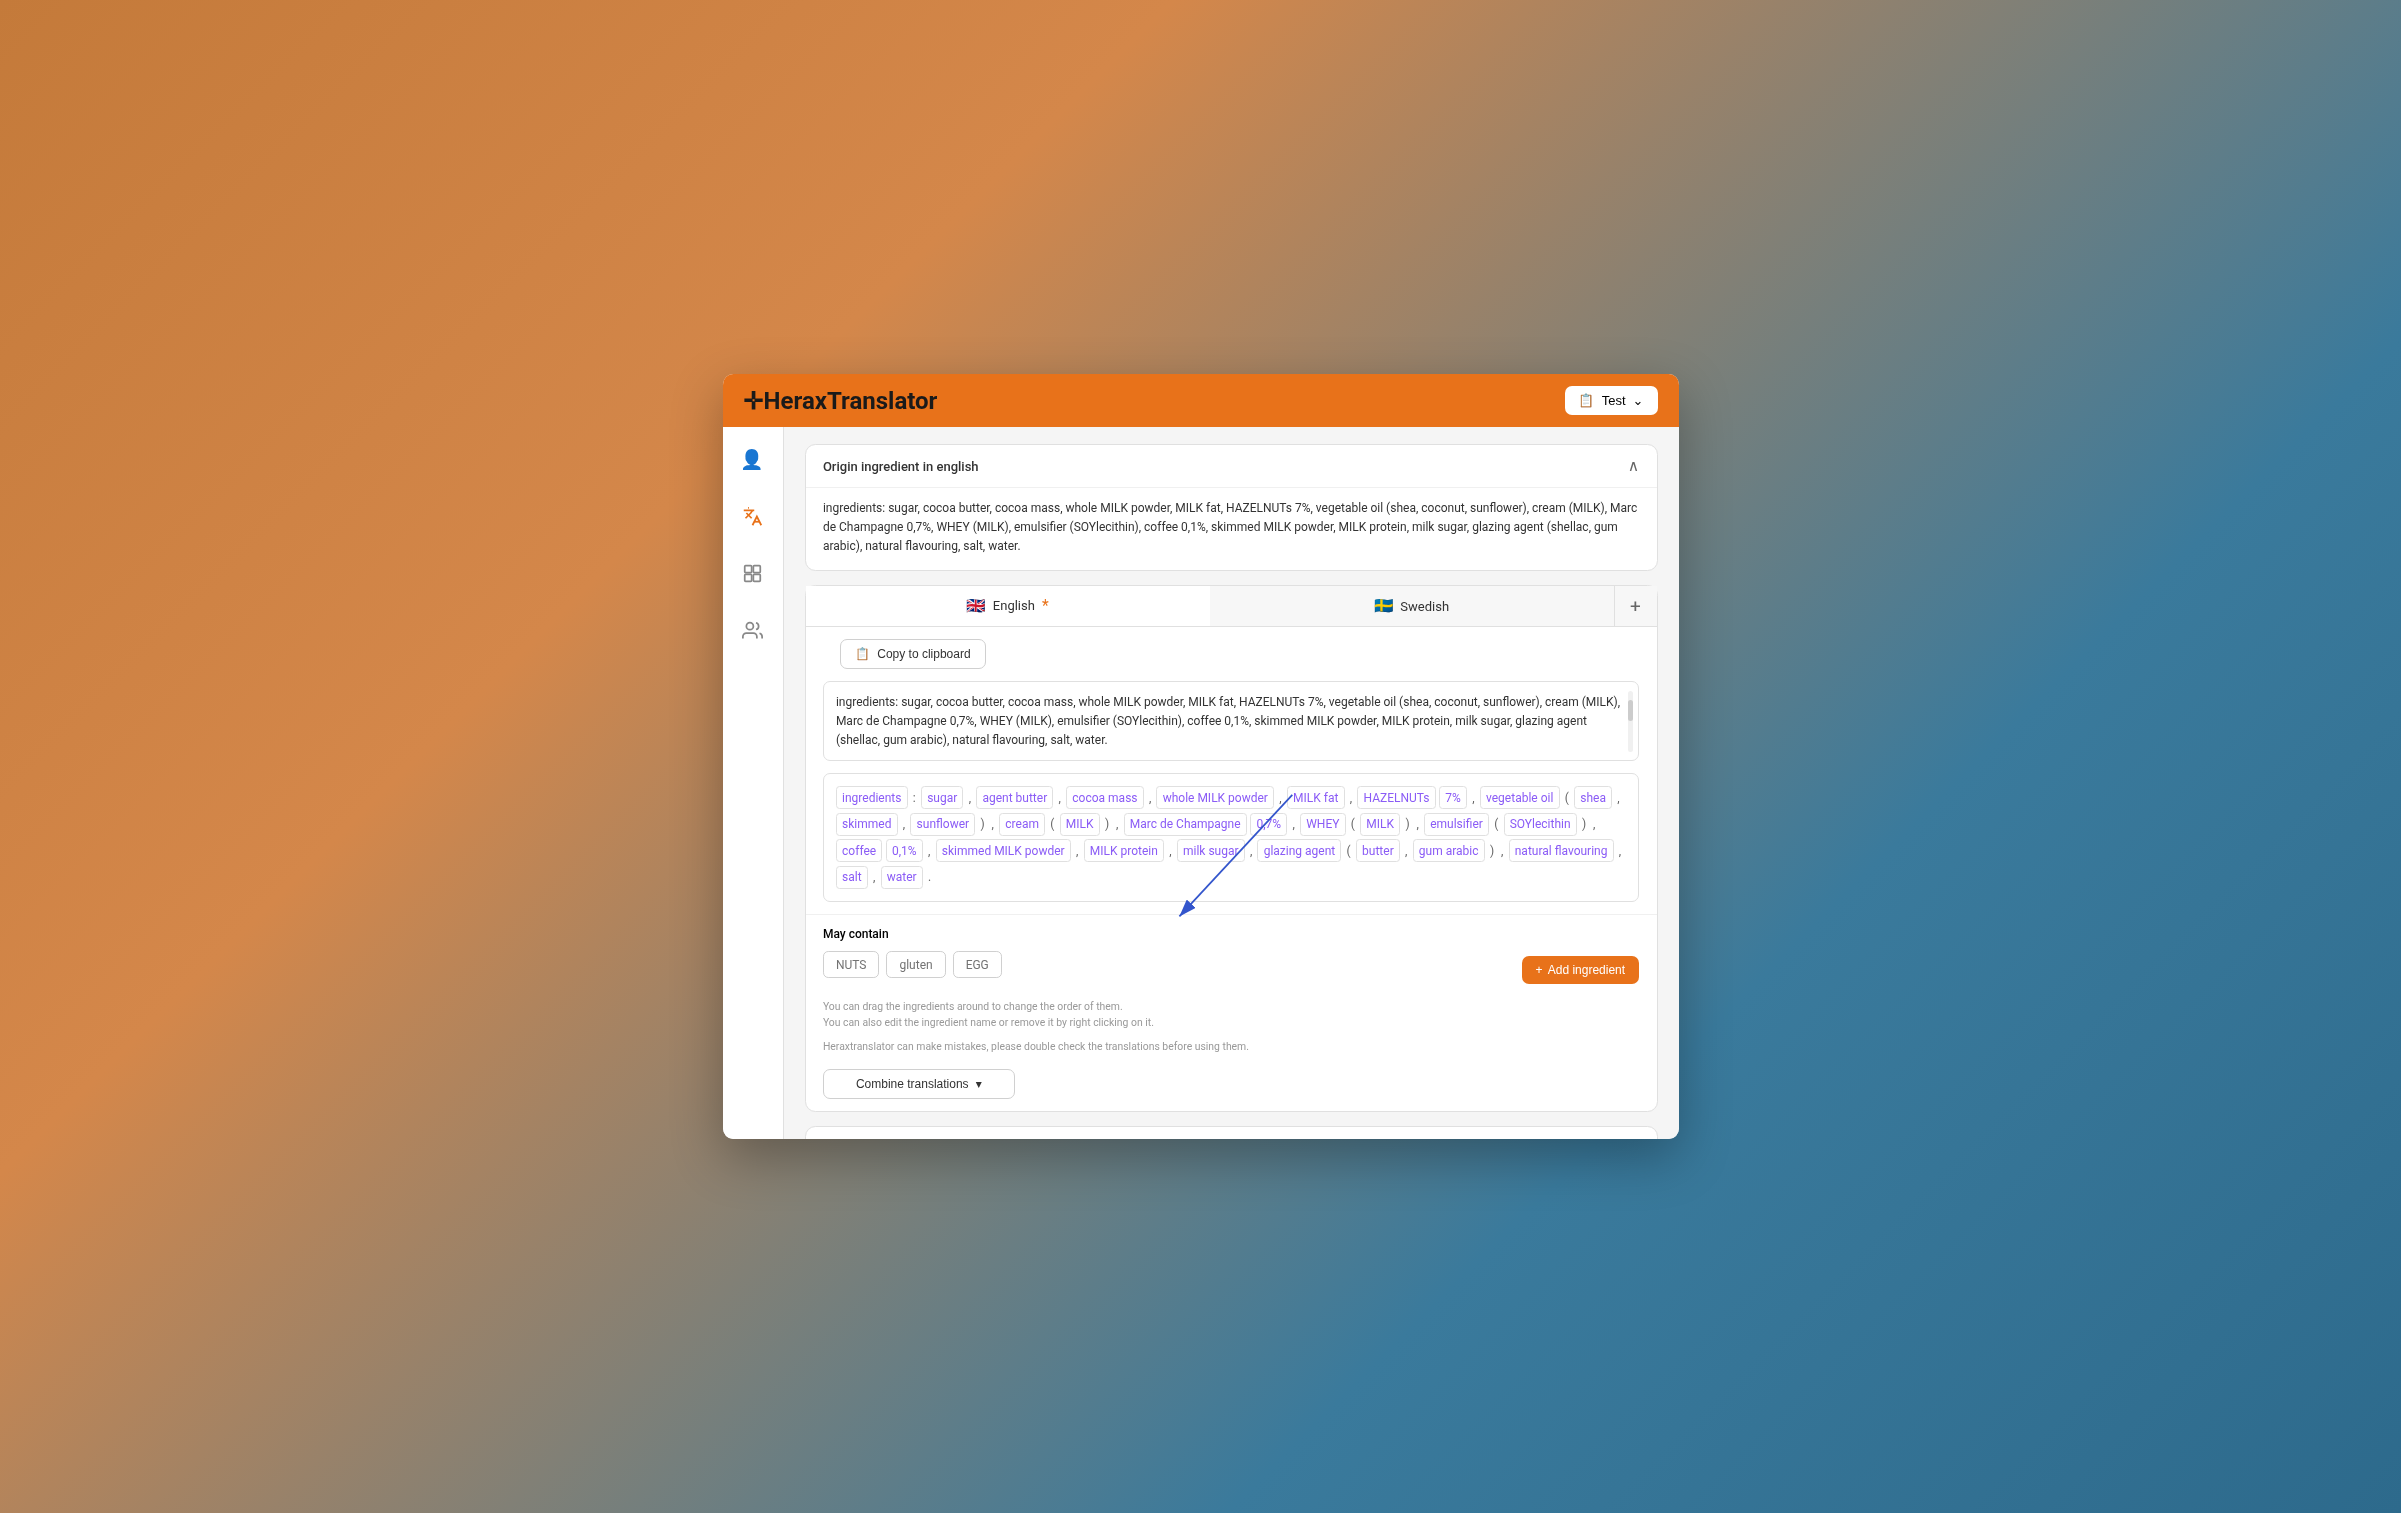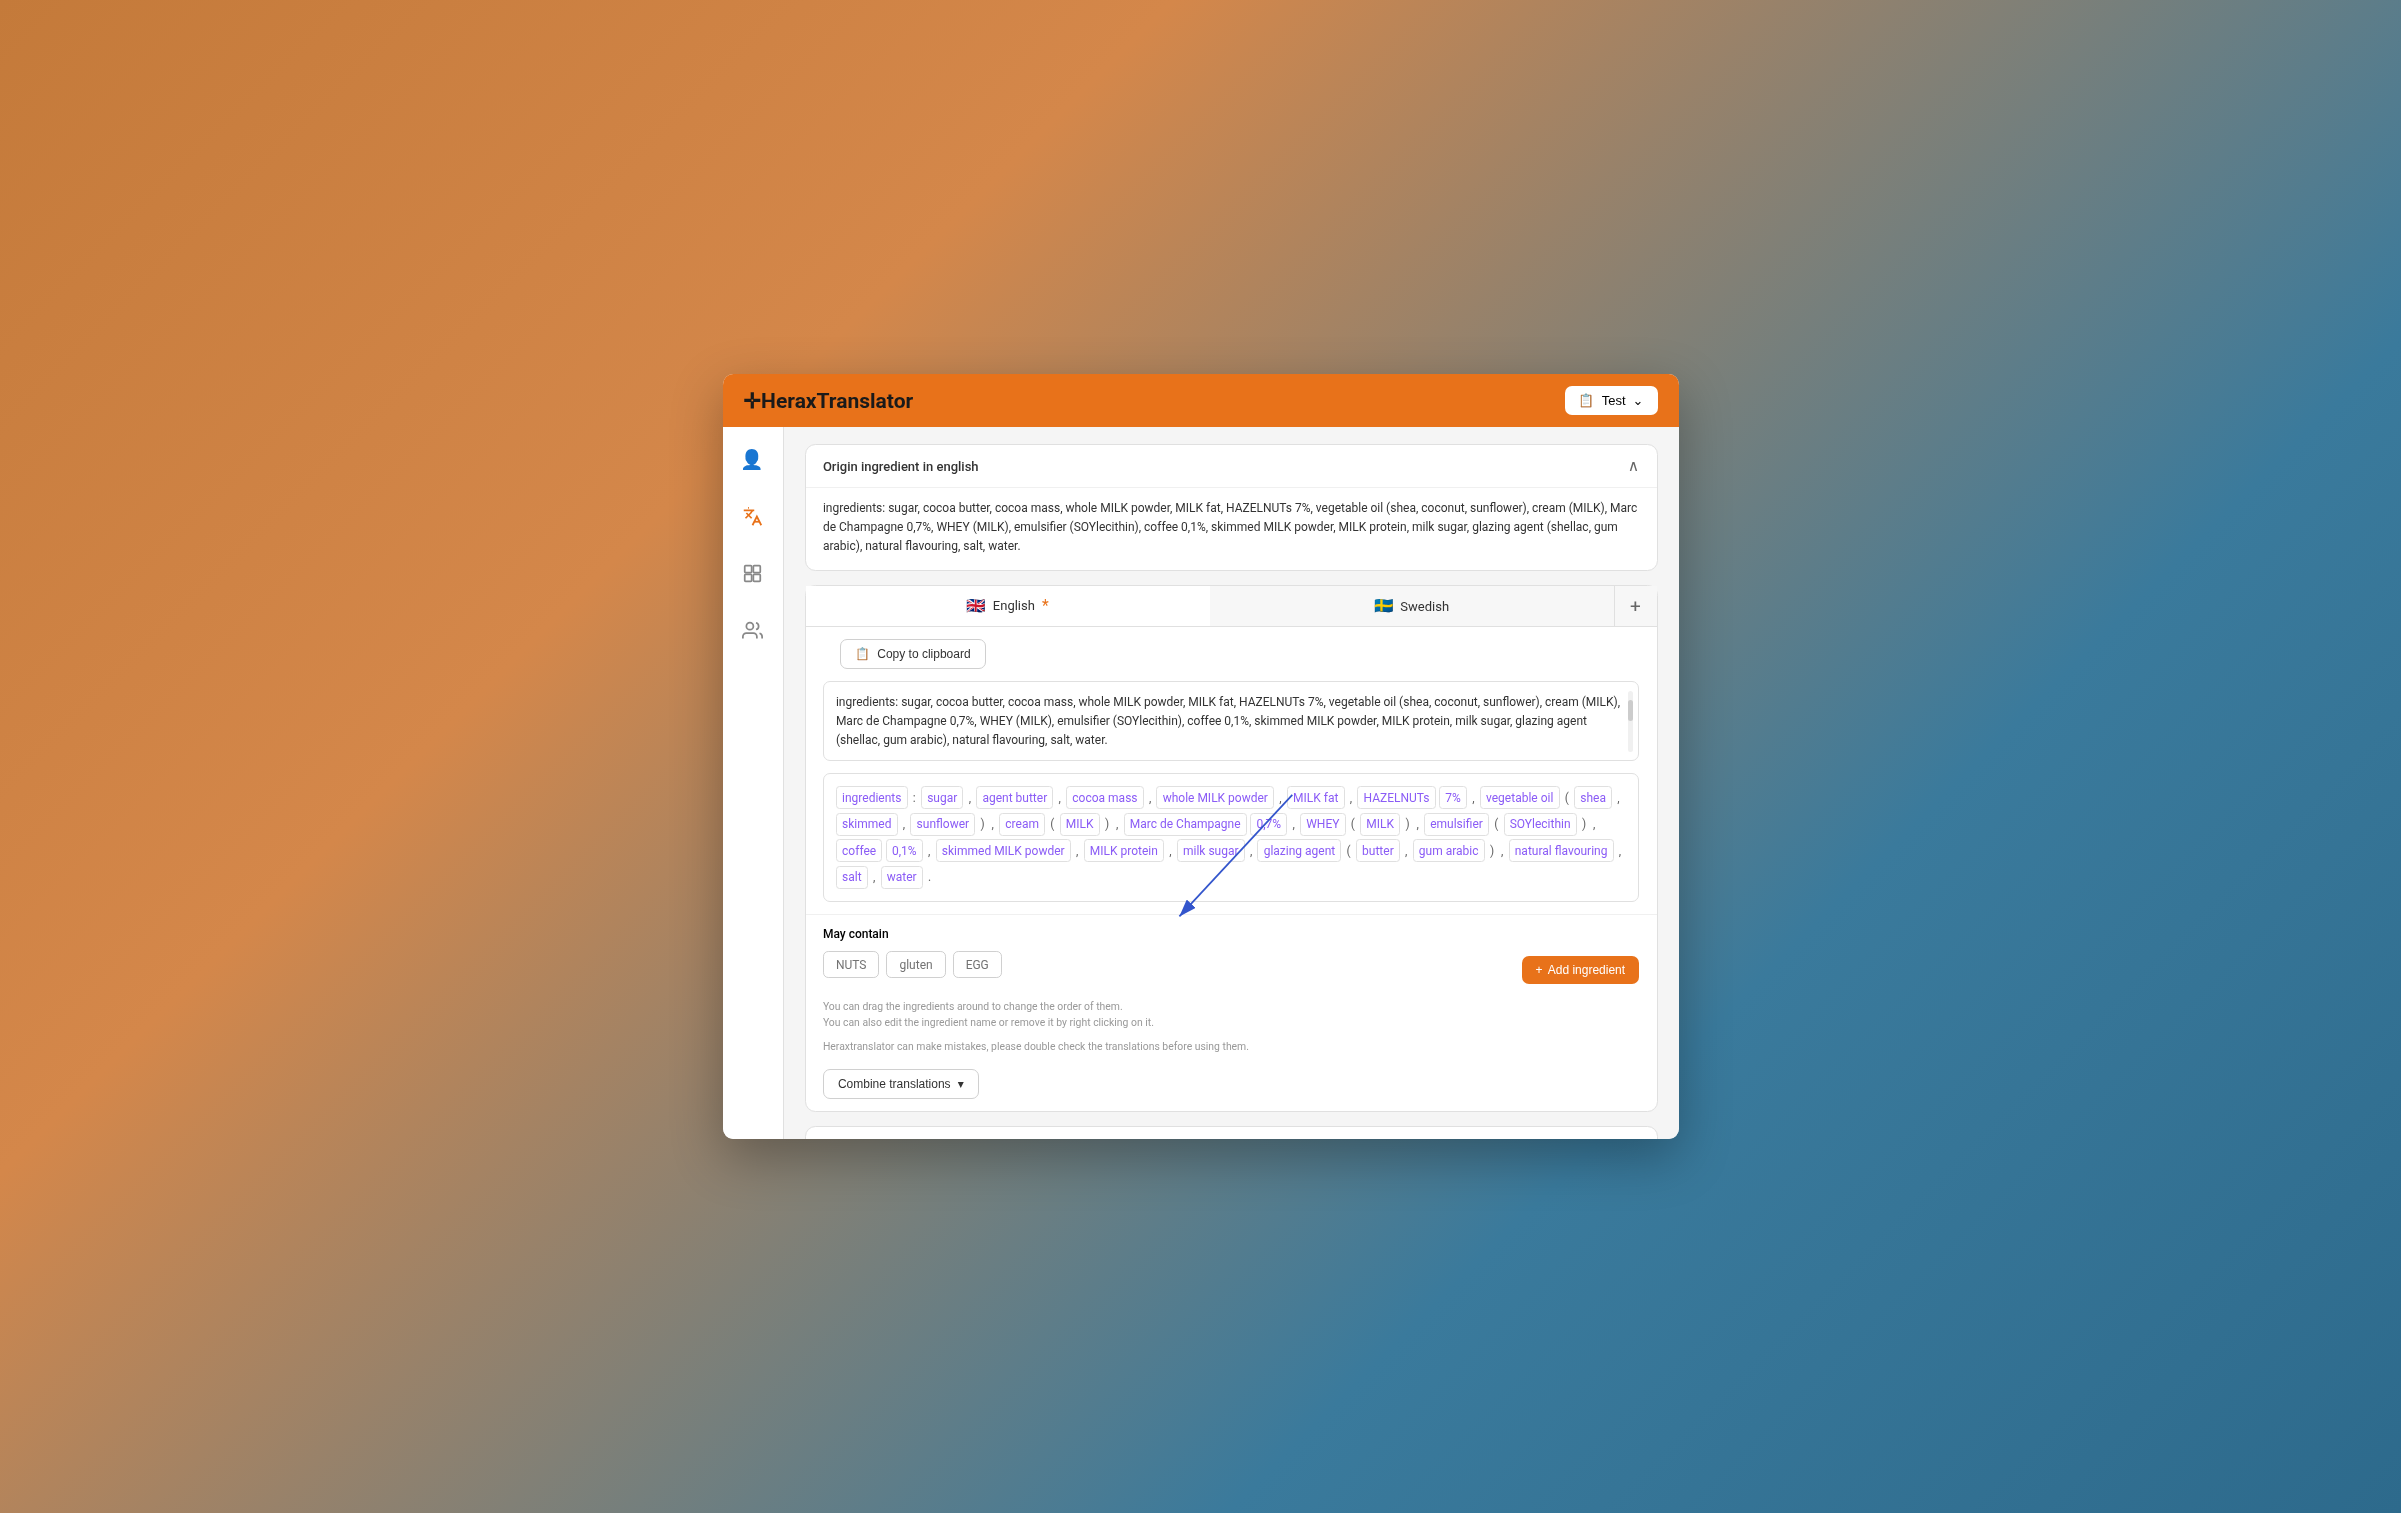--- a/index.html
+++ b/index.html
@@ -21,21 +21,21 @@
     }
     .app-header {
       background: #e8721a;
       padding: 12px 21px;
       display: flex;
       align-items: center;
       justify-content: space-between;
     }
     .app-logo {
       color: white;
-      font-size: 21px;
+      font-size: 24px;
       font-weight: 700;
     }
     .app-logo span { color: #1a1a1a; }
     .header-btn {
       background: white;
       border: none;
       border-radius: 7px;
       padding: 7px 14px;
       font-size: 13px;
       font-weight: 500;
@@ -234,21 +234,21 @@
       align-items: center;
       gap: 5.2px;
     }
     .help-text {
       font-size: 10.4px;
       color: #999;
       line-height: 1.6;
       margin-bottom: 7px;
     }
     .combine-btn {
-      padding: 7px 14px;
+      padding: 7px 32px;
       border: 0.9px solid #d0d0d0;
       border-radius: 7px;
       background: white;
       font-size: 12px;
       color: #333;
       cursor: pointer;
       display: inline-flex;
       align-items: center;
       gap: 7px;
       margin-top: 7px;

